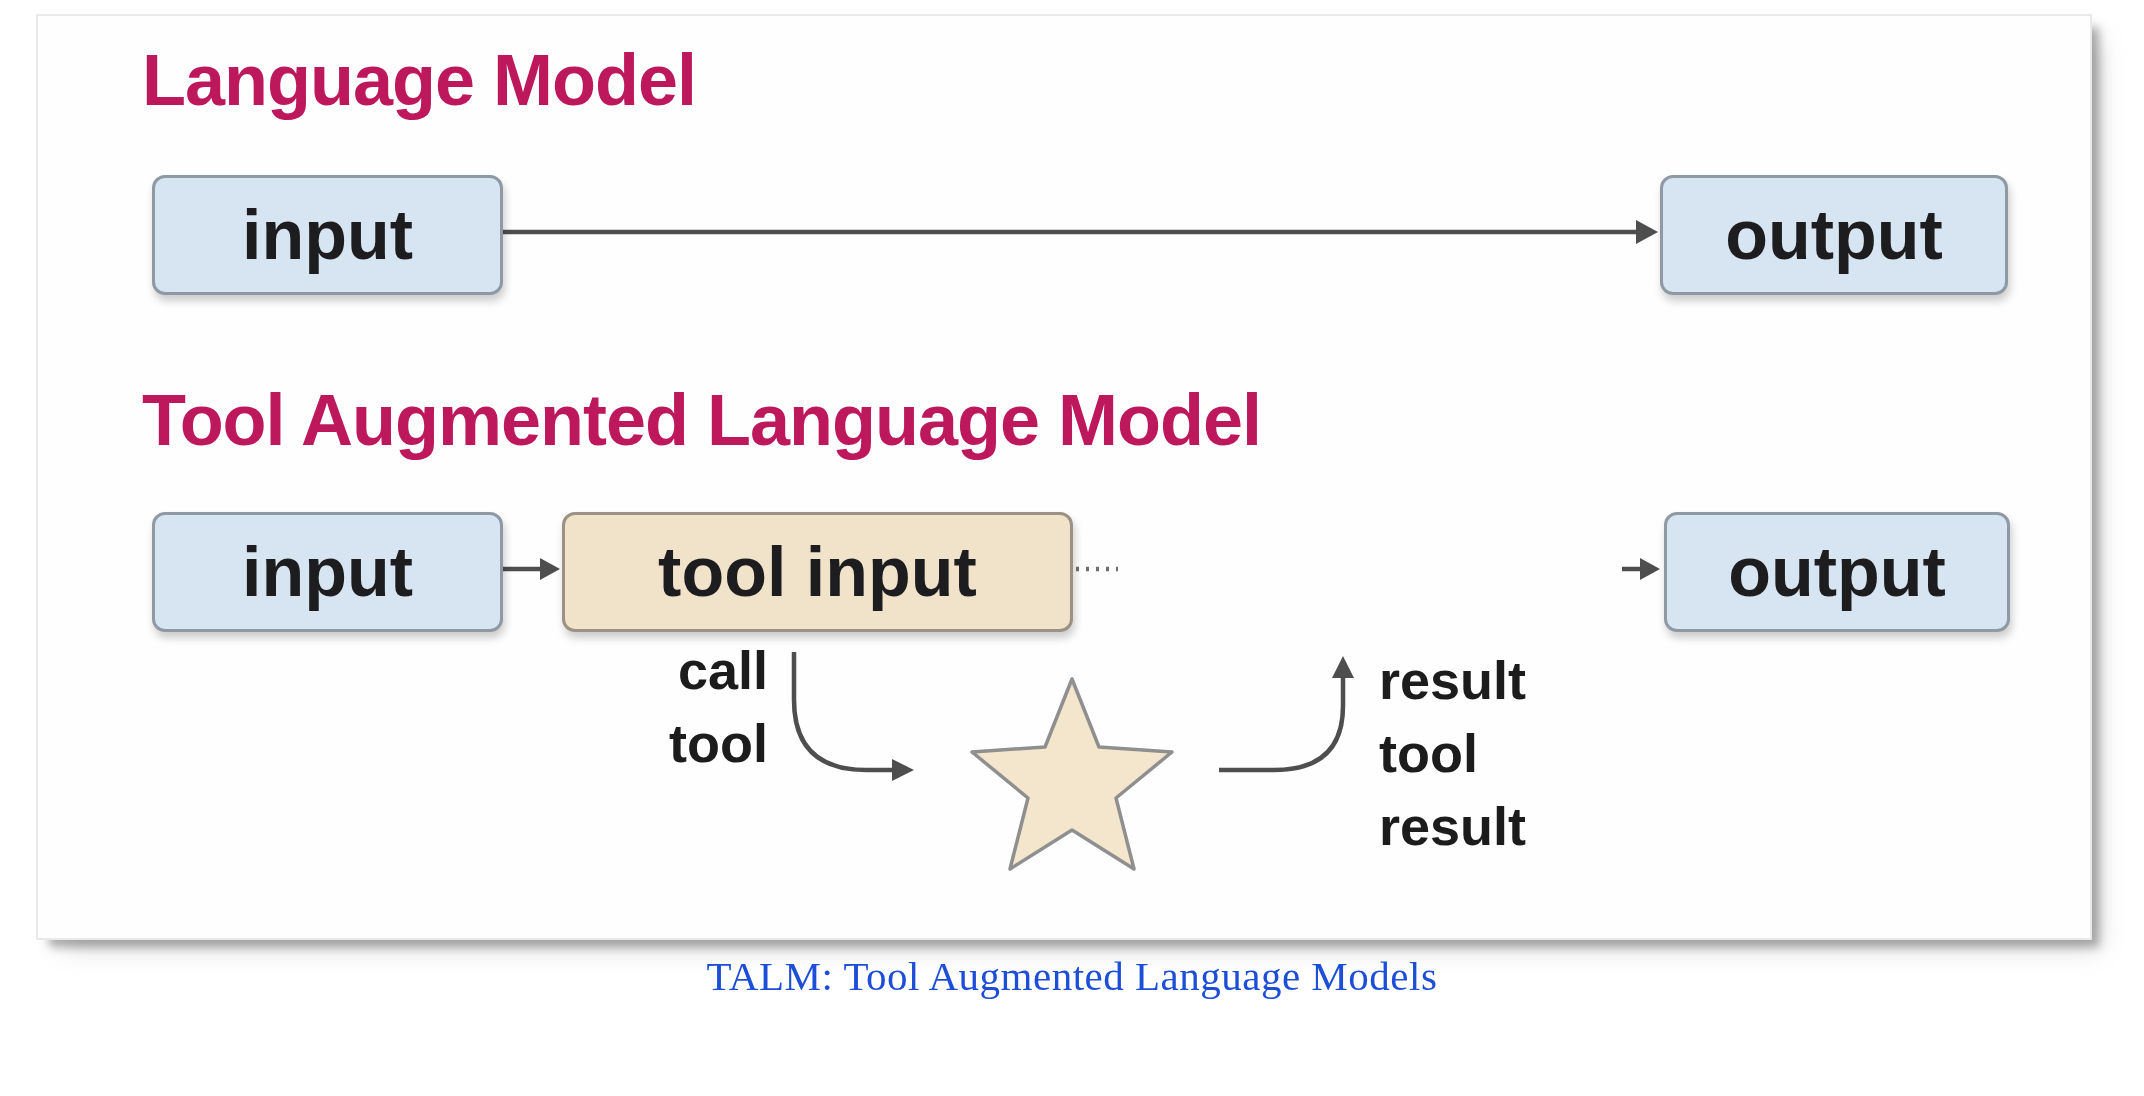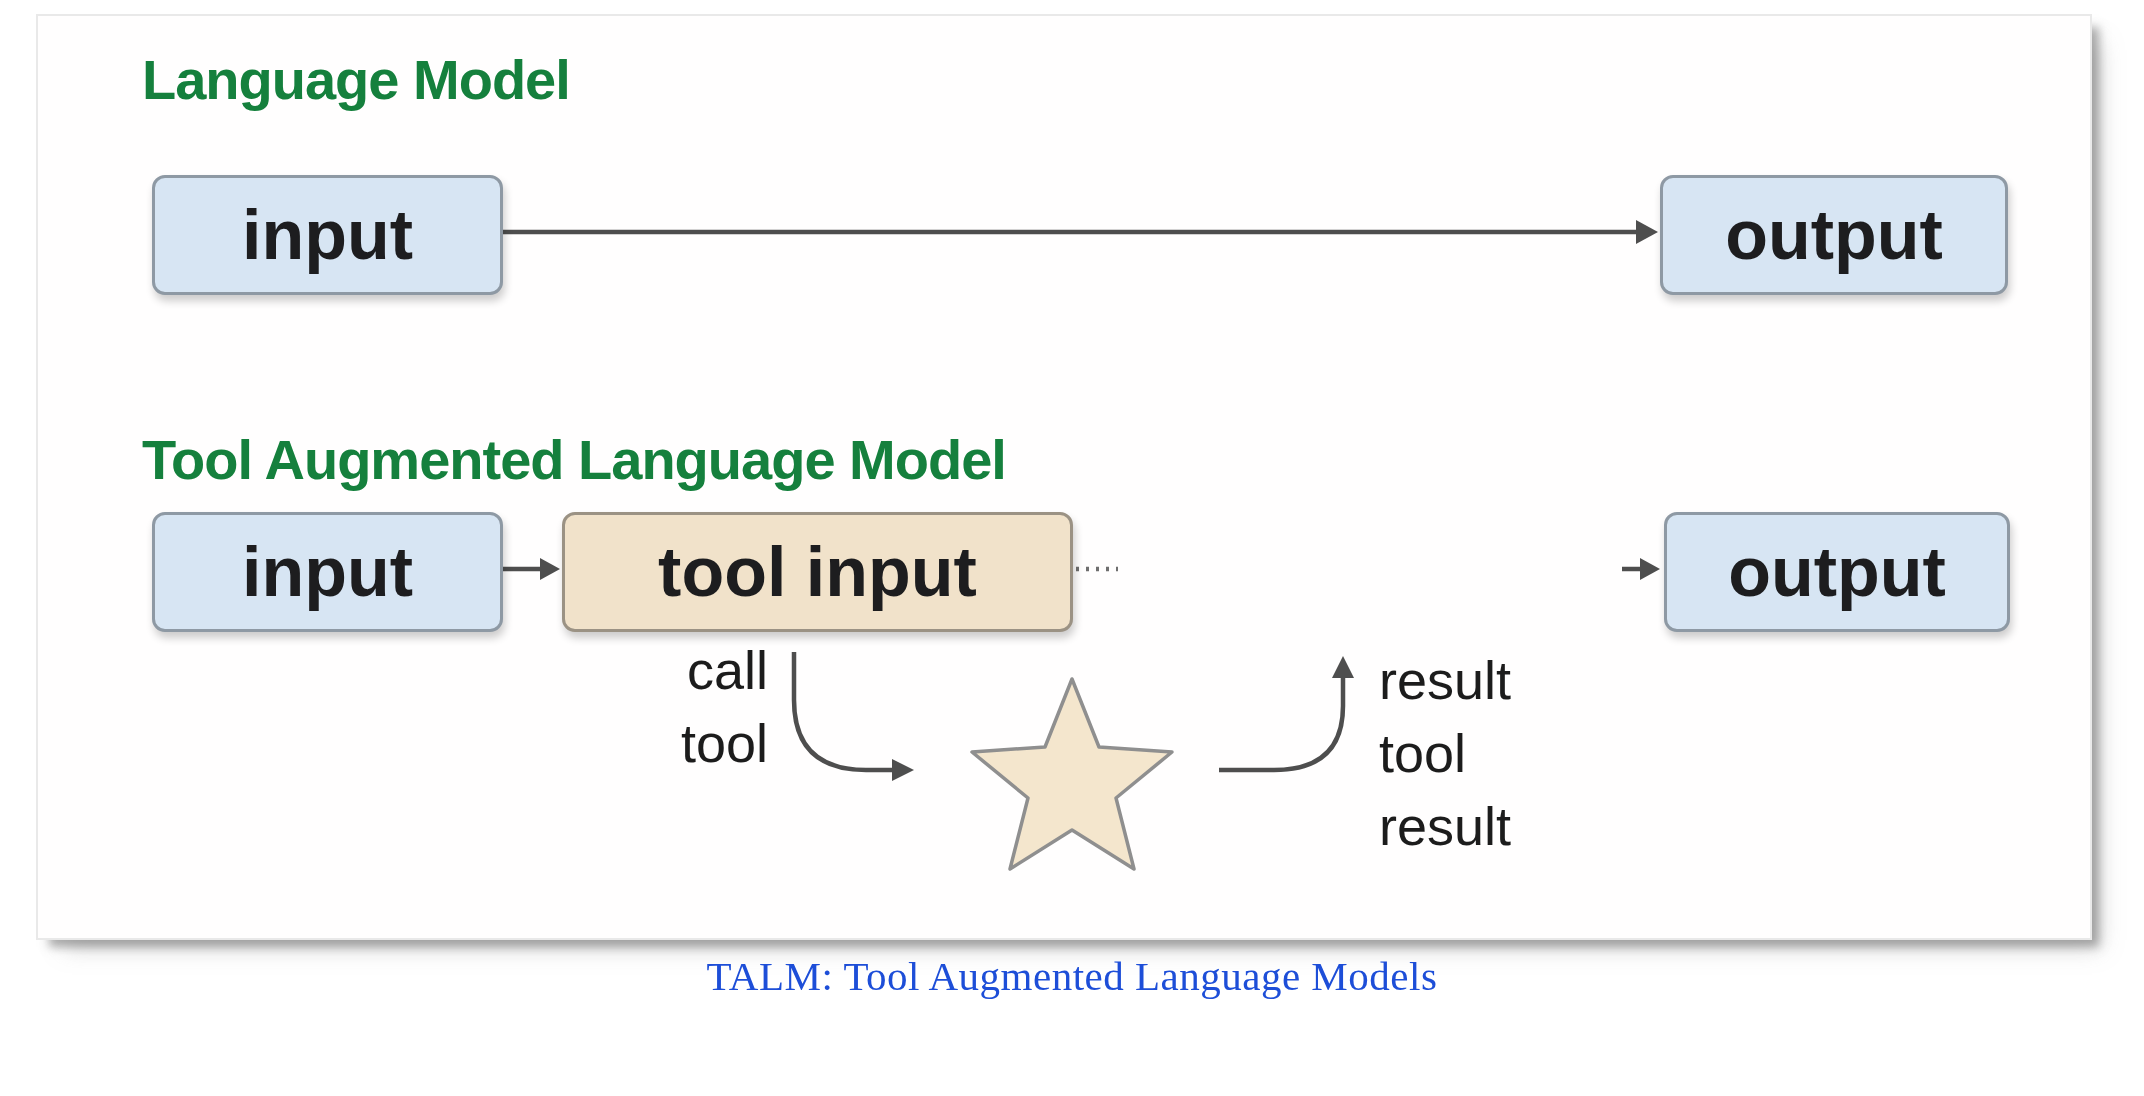--- a/index.html
+++ b/index.html
@@ -21,22 +21,22 @@
     top: 14px;
     width: 2052px;
     height: 922px;
     background: #fffefe;
     border: 2px solid #e9e9e9;
     box-shadow: 10px 10px 9px -3px rgba(110,110,110,0.55),
                 18px 18px 22px -10px rgba(140,140,140,0.35);
   }
   .sec-title {
     position: absolute;
-    color: #15803d;
-    font-size: 56px;
+    color: #be185d;
+    font-size: 72px;
     line-height: 96px;
     font-weight: 600;
     letter-spacing: -1px;
     white-space: nowrap;
   }
   .box {
     position: absolute;
     height: 114px;
     border-radius: 13px;
     display: flex;
@@ -46,21 +46,21 @@
     font-weight: 600;
     color: #1d1d1f;
     box-shadow: 2px 6px 9px rgba(0,0,0,0.20);
   }
   .box.io   { background: #d7e5f3; border: 3px solid #8e99a4; }
   .box.tool { background: #f1e2ca; border: 3px solid #9b9284; }
   .note {
     position: absolute;
     font-size: 54px;
     line-height: 73px;
-    font-weight: 400;
+    font-weight: 700;
     color: #1c1c1c;
     white-space: nowrap;
   }
   .note.right { text-align: right; }
   .overlay {
     position: absolute;
     left: 0; top: 0;
     width: 2052px;
     height: 920px;
   }
@@ -117,21 +117,21 @@
     <div class="sec-title" style="left:104px; top:16px;">Language Model</div>
 
     <div class="box io" style="left:114px; top:159px; width:345px;">
       <span>input</span>
     </div>
 
     <div class="box io" style="left:1622px; top:159px; width:342px;">
       <span>output</span>
     </div>
 
-    <div class="sec-title" style="left:104px; top:356px;margin-top:40px;">Tool Augmented Language Model</div>
+    <div class="sec-title" style="left:104px; top:356px;">Tool Augmented Language Model</div>
 
     <div class="box io" style="left:114px; top:496px; width:345px;">
       <span>input</span>
     </div>
 
     <div class="box tool" style="left:524px; top:496px; width:505px;">
       <span>tool input</span>
     </div>
 
 

